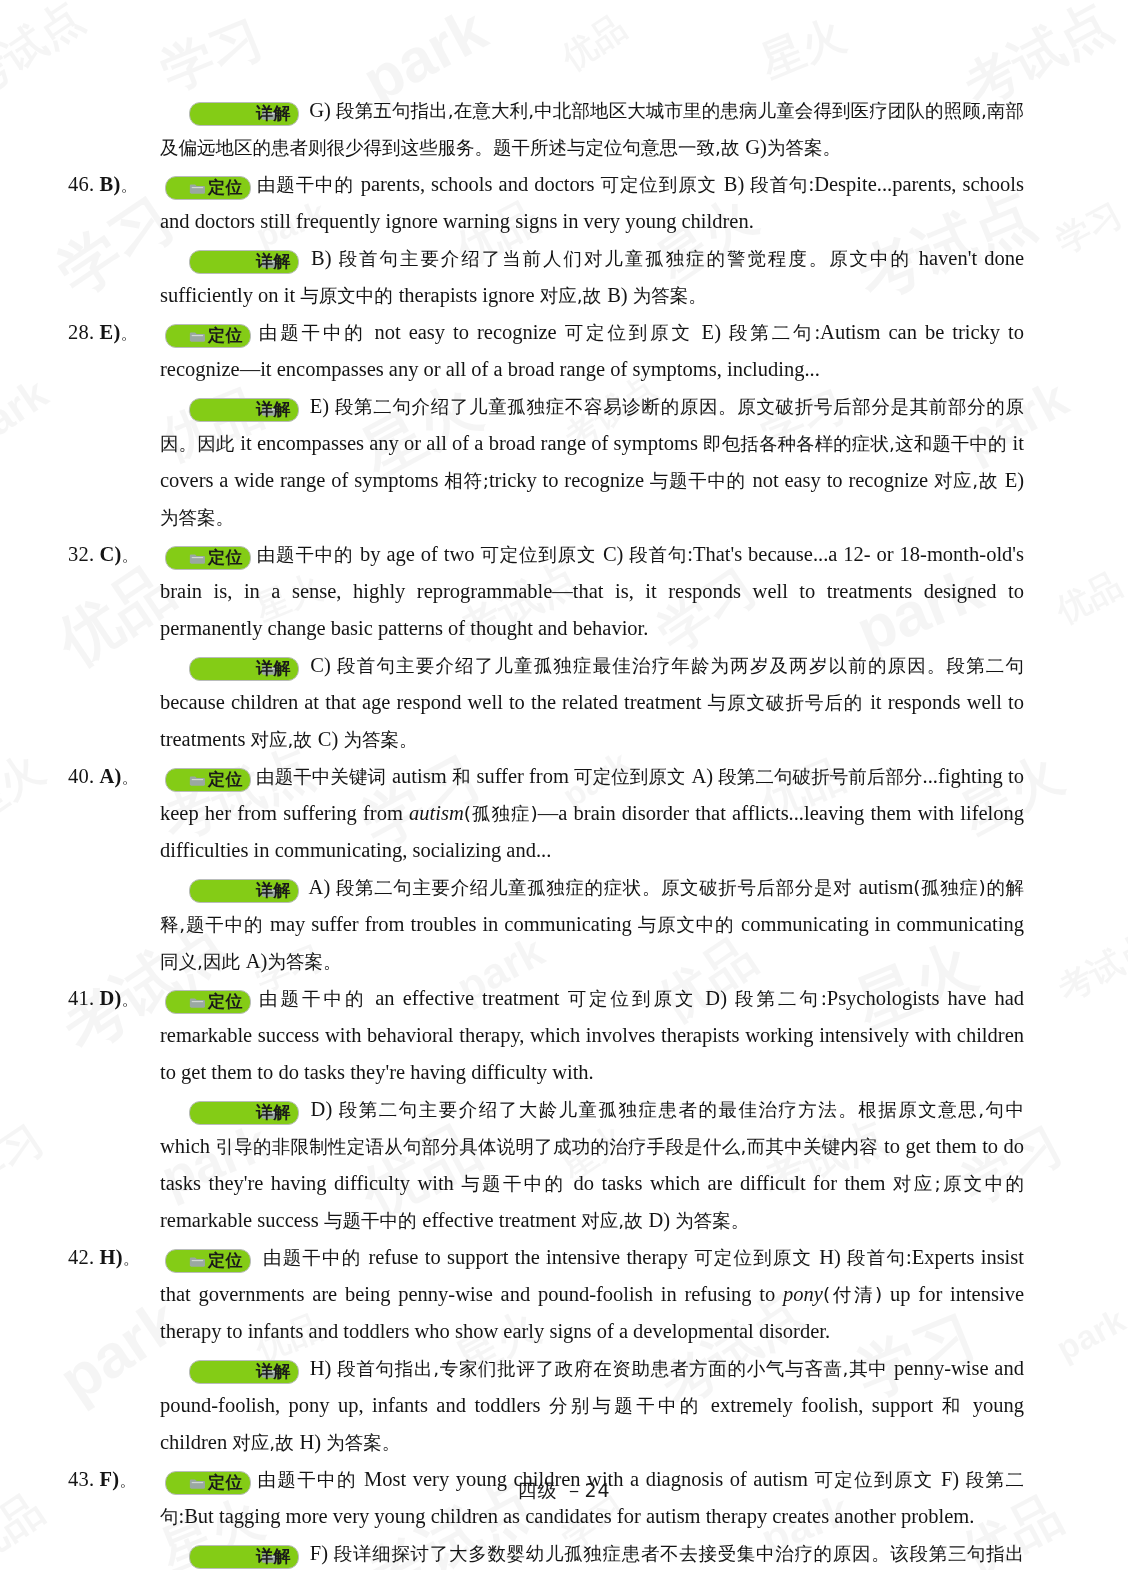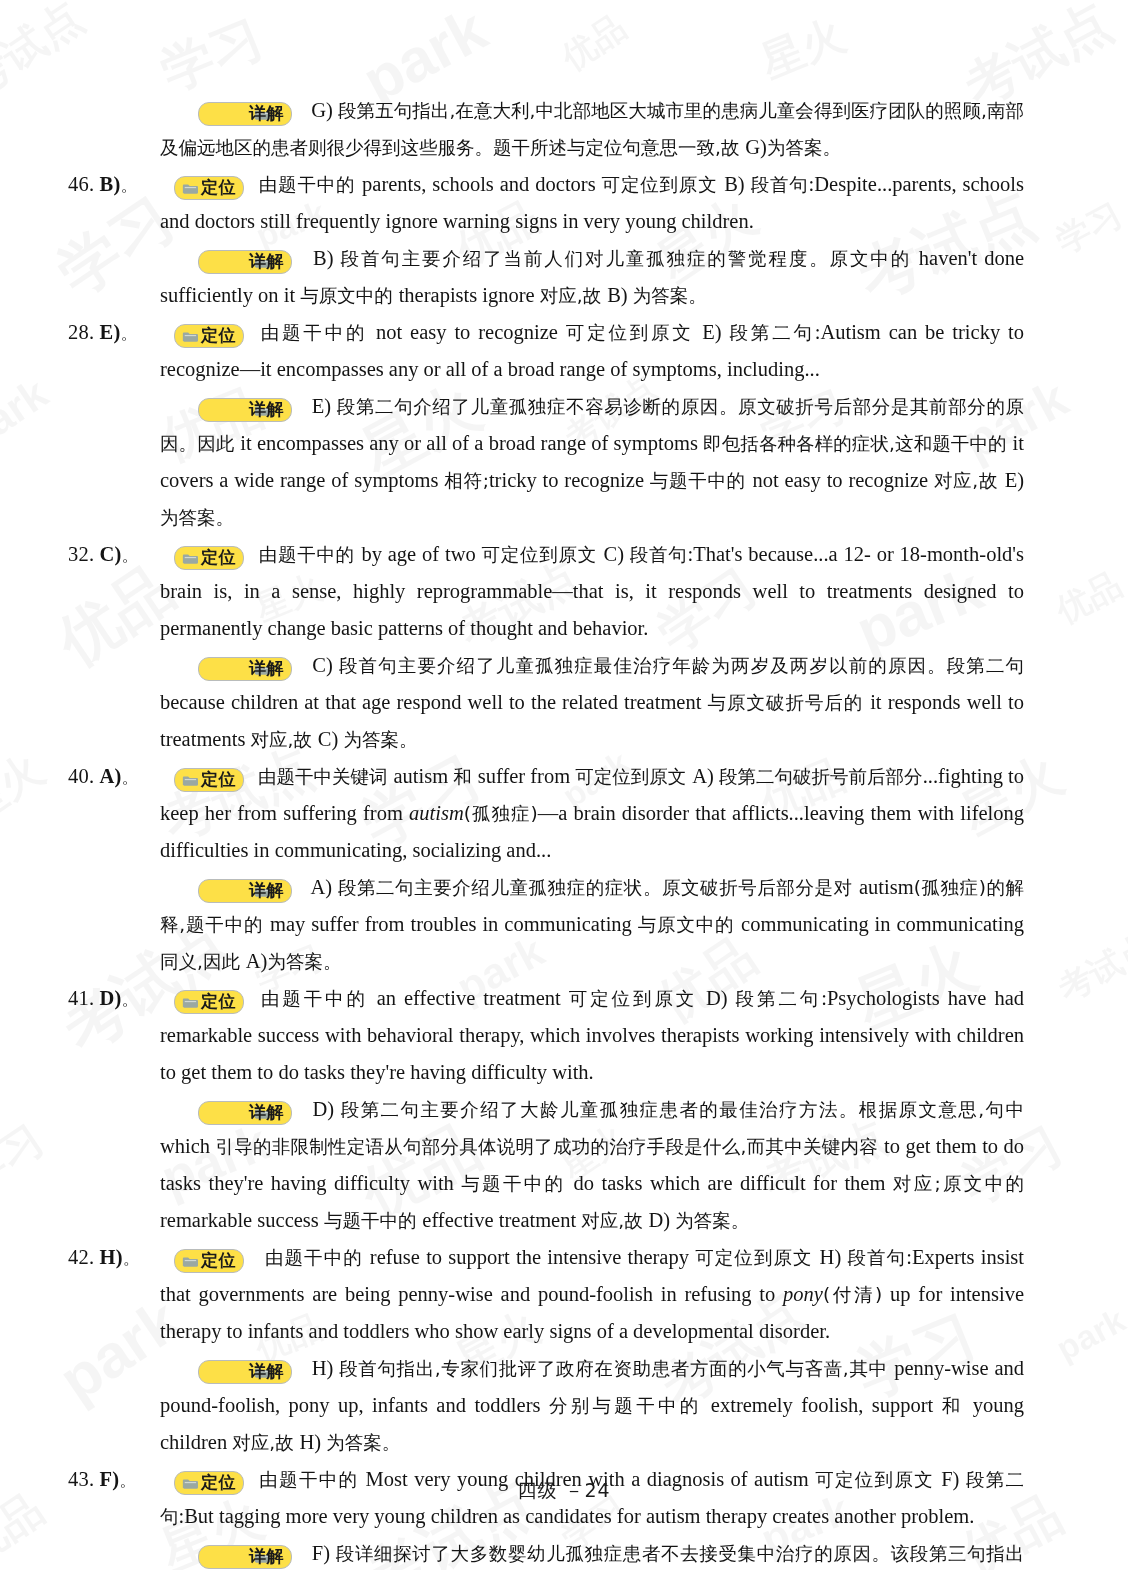--- a/index.html
+++ b/index.html
@@ -82,26 +82,26 @@
     font-family: "DejaVu Sans", "Liberation Sans", sans-serif;
     font-size: 18.5px;
   }
   .it { font-style: italic; }
 
   
   .badge {
     display: inline-block;
     border: 1px solid #b9bcbb;
     border-radius: 11px;
-    padding: 0px 7px 1px 7px;
-    background: #fde047;
+    padding: 0px 7px 1px 23px;
+    background: #84cc16;
     line-height: 1;
     vertical-align: -3px;
     white-space: nowrap;
-    margin: 0 14px;
+    margin: 0 5px;
   }
   .badge .folder {
     display: inline-block;
     width: 17px;
     height: 12px;
     vertical-align: -1px;
     margin-right: 2px;
   }
   .badge .btxt {
     font-family: "DejaVu Sans", "Liberation Sans", sans-serif;

